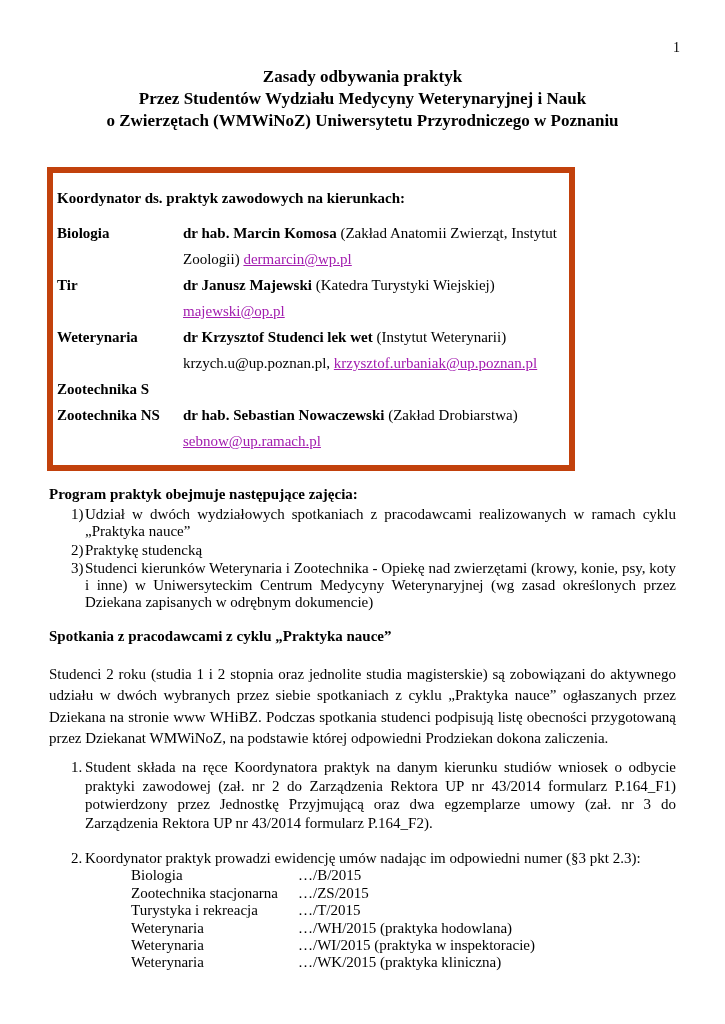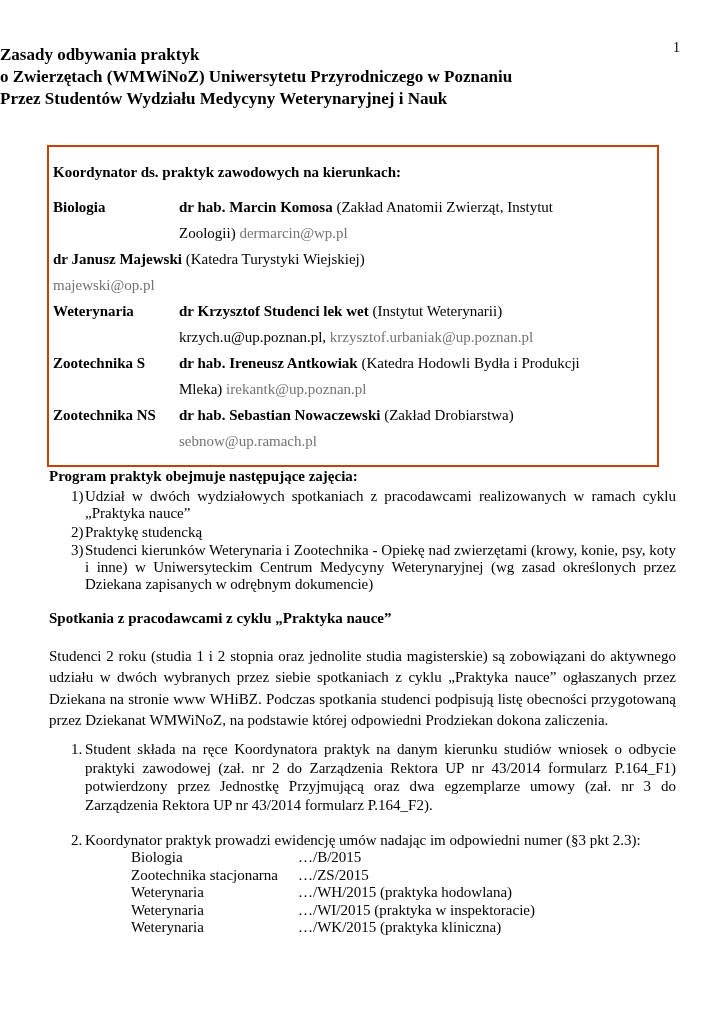--- a/index.html
+++ b/index.html
@@ -13,41 +13,41 @@
     color:#000;
     overflow:hidden;
   }
   .b { font-weight:bold; }
   .i { }
   .page-number {
     position:absolute; top:40px; right:45px;
     font-size:14px;
   }
   .title {
-    padding-top:44px;
-    text-align:left;
+    padding-top:66px;
+    text-align:center;
     font-weight:bold;
     font-size:17px;
     line-height:22px;
   }
   .coord-box {
     box-sizing:border-box;
     margin:35px 0 0 47px;
-    width:612px;
-    border:2px solid #c2410c;
+    width:528px;
+    border:6px solid #c2410c;
     padding:12px 10px 11px 4px;
   }
   .coord-heading { font-weight:bold; line-height:26px; margin-bottom:9px; }
   .coord-row { display:flex; }
   .coord-label { width:126px; flex-shrink:0; font-weight:bold; line-height:26px; }
   .coord-detail { width:414px; line-height:26px; }
-  .link { color:#737373; cursor:pointer; }
+  .link { color:#a21caf; text-decoration:underline; cursor:pointer; }
   .content { margin-left:49px; width:627px; }
   .sec-heading { font-weight:bold; line-height:19px; }
-  .program { }
+  .program { margin-top:14px; }
   .oitem {
     position:relative;
     padding-left:36px;
     text-align:justify;
     line-height:16.8px;
     margin-top:2px;
   }
   .oitem .marker { position:absolute; left:22px; }
   .meetings { margin-top:16px; }
   .meetings .body { text-align:justify; line-height:21.4px; margin-top:18px; }
@@ -60,63 +60,58 @@
 </style>
 </head>
 <body>
 
 <div class="page">
 
   <div class="page-number">1</div>
 
   <div class="title">
     <div>Zasady odbywania praktyk</div>
+    <div>Przez Studentów Wydziału Medycyny Weterynaryjnej i Nauk</div>
     <div>o Zwierzętach (WMWiNoZ) Uniwersytetu Przyrodniczego w Poznaniu</div>
-    <div>Przez Studentów Wydziału Medycyny Weterynaryjnej i Nauk</div>
   </div>
 
   <div class="coord-box">
     <div class="coord-heading">Koordynator ds. praktyk zawodowych na kierunkach:</div>
 
     <div class="coord-row">
       <div class="coord-label">Biologia</div>
       <div class="coord-detail">
         <span class="b">dr hab. Marcin Komosa</span>
         <span class="i">(Zakład Anatomii Zwierząt, Instytut</span><br>
         <span class="i">Zoologii)</span>
         <a class="link">dermarcin@wp.pl</a>
       </div>
     </div>
 
     <div class="coord-row">
+      <div class="coord-label">Tir</div>
       <div class="coord-detail">
         <span class="b">dr Janusz Majewski</span>
         <span class="i">(Katedra Turystyki Wiejskiej)</span><br>
         <a class="link">majewski@op.pl</a>
       </div>
     </div>
 
     <div class="coord-row">
       <div class="coord-label">Weterynaria</div>
       <div class="coord-detail">
         <span class="b">dr Krzysztof Studenci lek wet</span>
         <span class="i">(Instytut Weterynarii)</span><br>
         <span>krzych.u@up.poznan.pl,</span>
         <a class="link">krzysztof.urbaniak@up.poznan.pl</a>
       </div>
     </div>
 
     <div class="coord-row">
       <div class="coord-label">Zootechnika S</div>
-      <div class="coord-detail">
-        <span class="b">dr hab. Ireneusz Antkowiak</span>
-        <span class="i">(Katedra Hodowli Bydła i Produkcji</span><br>
-        <span class="i">Mleka)</span>
-        <a class="link">irekantk@up.poznan.pl</a>
-      </div>
     </div>
 
     <div class="coord-row">
       <div class="coord-label">Zootechnika NS</div>
       <div class="coord-detail">
         <span class="b">dr hab. Sebastian Nowaczewski</span>
         <span class="i">(Zakład Drobiarstwa)</span><br>
         <a class="link">sebnow@up.ramach.pl</a>
       </div>
     </div>
@@ -162,20 +157,24 @@
       <div class="num-table">
         <div class="num-row">
           <span class="num-field">Biologia</span>
           <span class="num-value">…/B/2015</span>
         </div>
         <div class="num-row">
           <span class="num-field">Zootechnika stacjonarna</span>
           <span class="num-value">…/ZS/2015</span>
         </div>
         <div class="num-row">
+          <span class="num-field">Turystyka i rekreacja</span>
+          <span class="num-value">…/T/2015</span>
+        </div>
+        <div class="num-row">
           <span class="num-field">Weterynaria</span>
           <span class="num-value">…/WH/2015 (praktyka hodowlana)</span>
         </div>
         <div class="num-row">
           <span class="num-field">Weterynaria</span>
           <span class="num-value">…/WI/2015 (praktyka w inspektoracie)</span>
         </div>
         <div class="num-row">
           <span class="num-field">Weterynaria</span>
           <span class="num-value">…/WK/2015 (praktyka kliniczna)</span>

